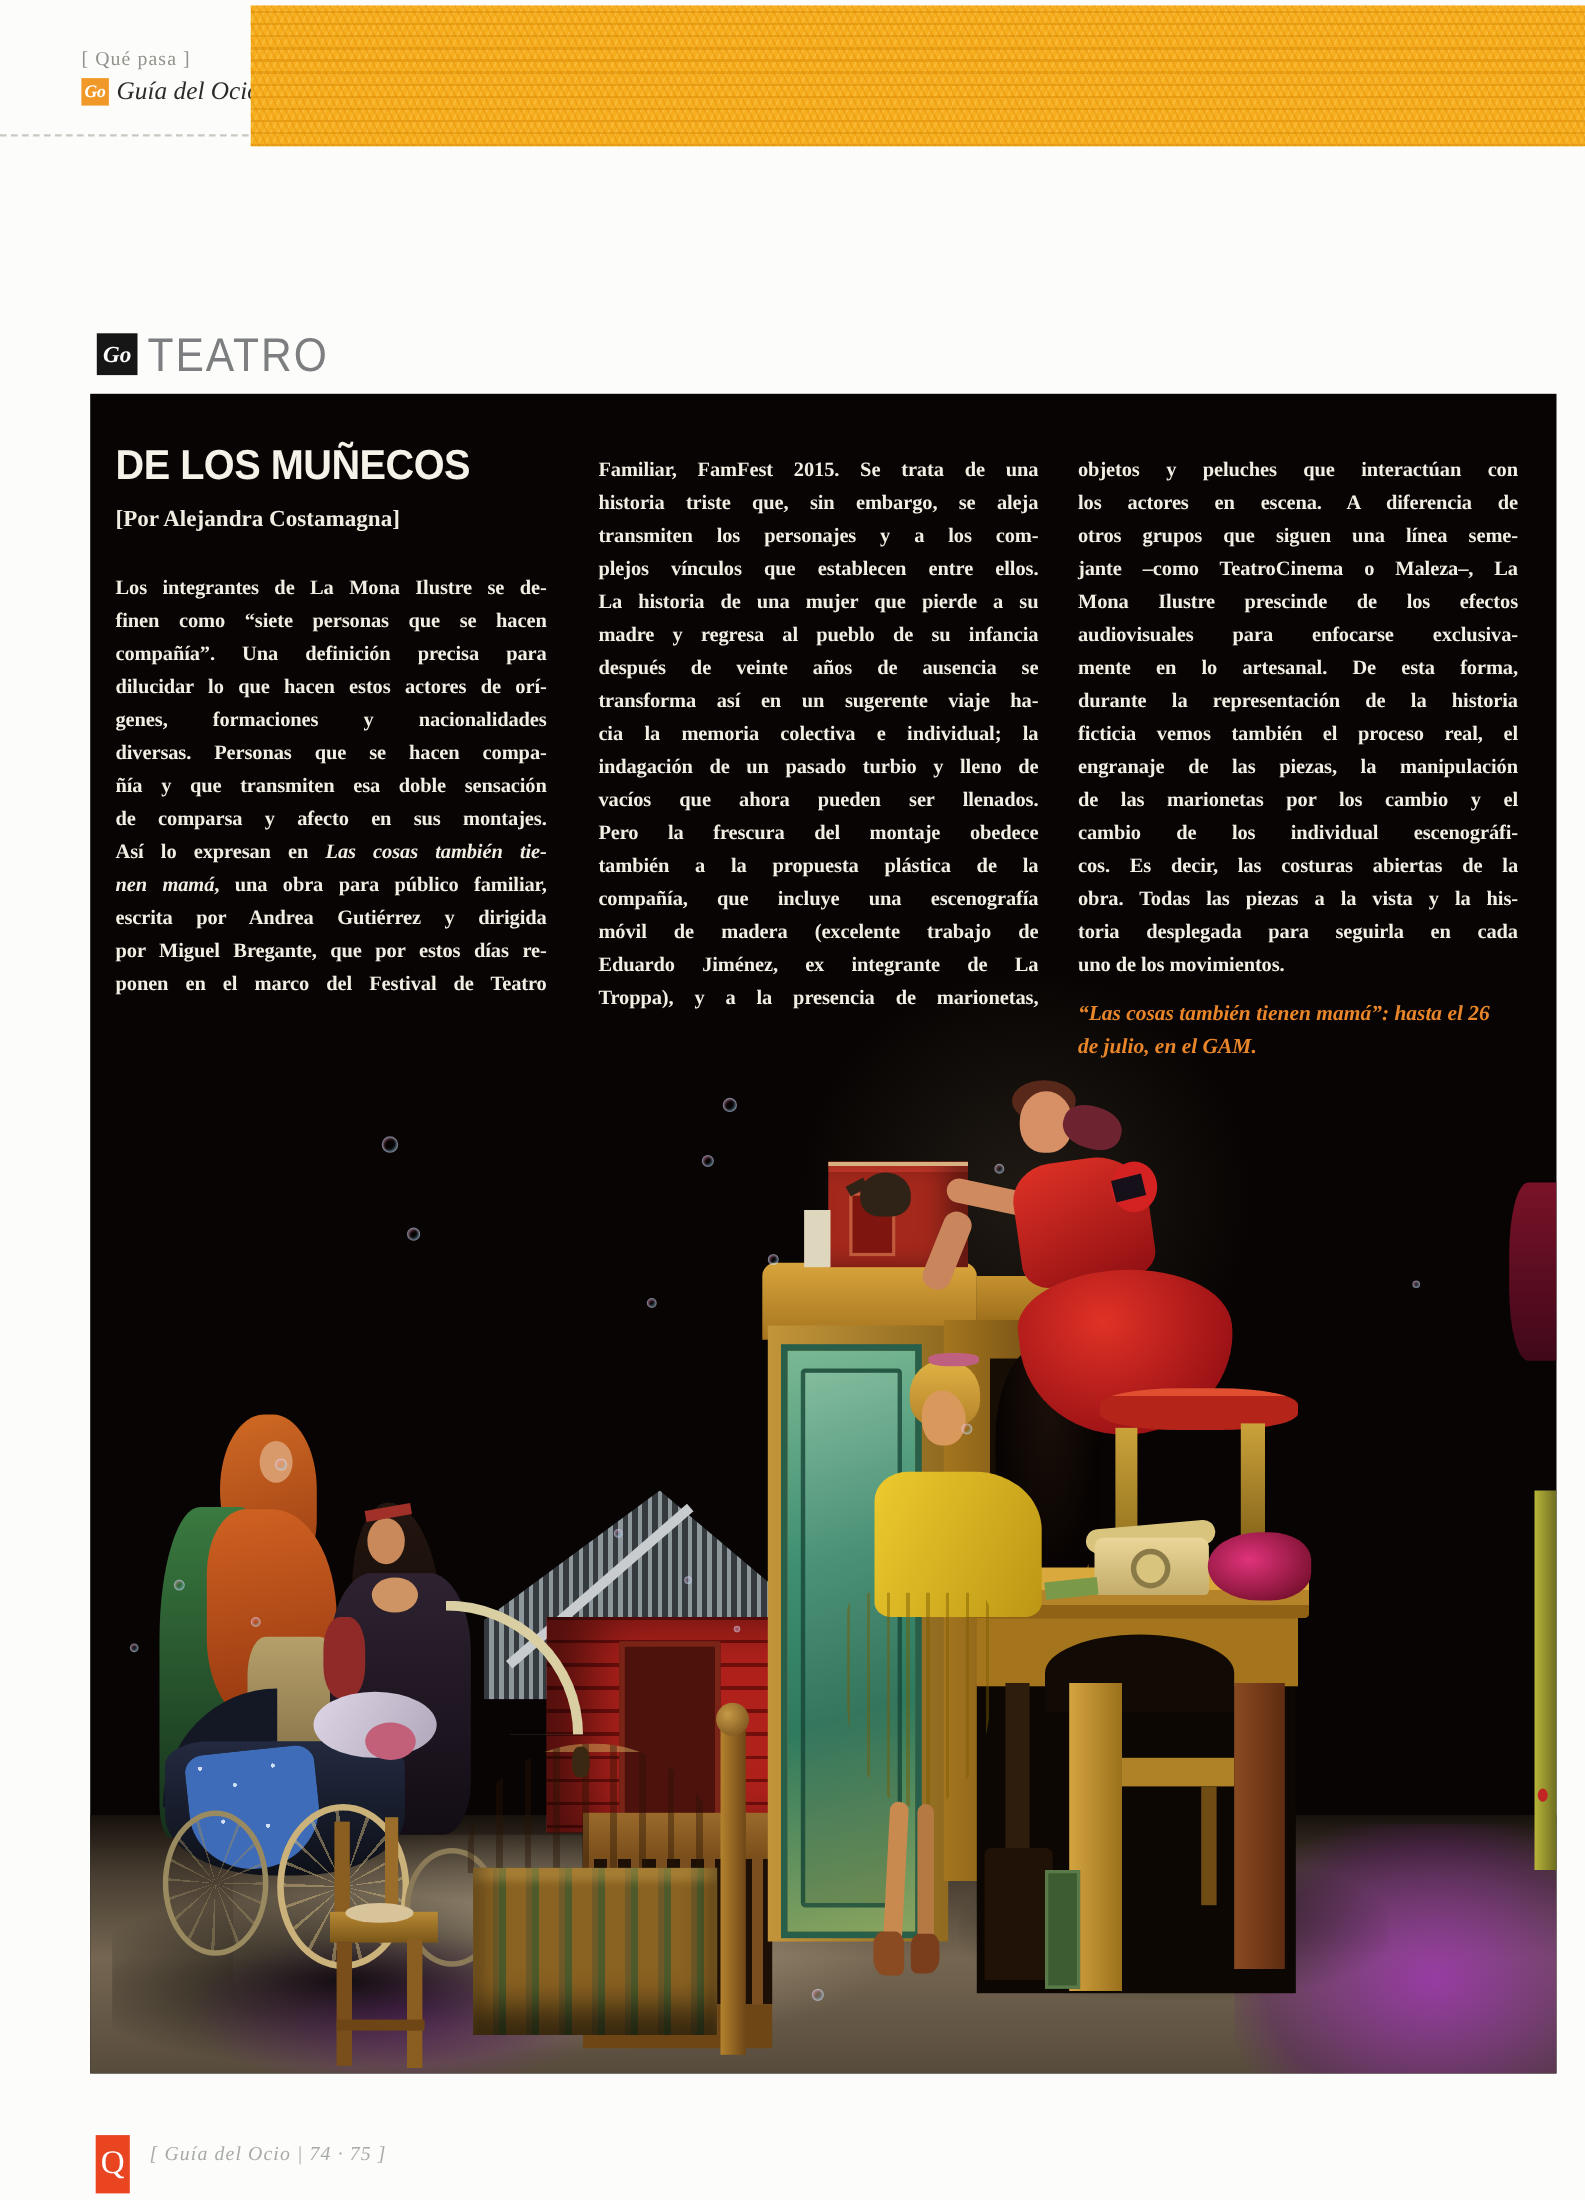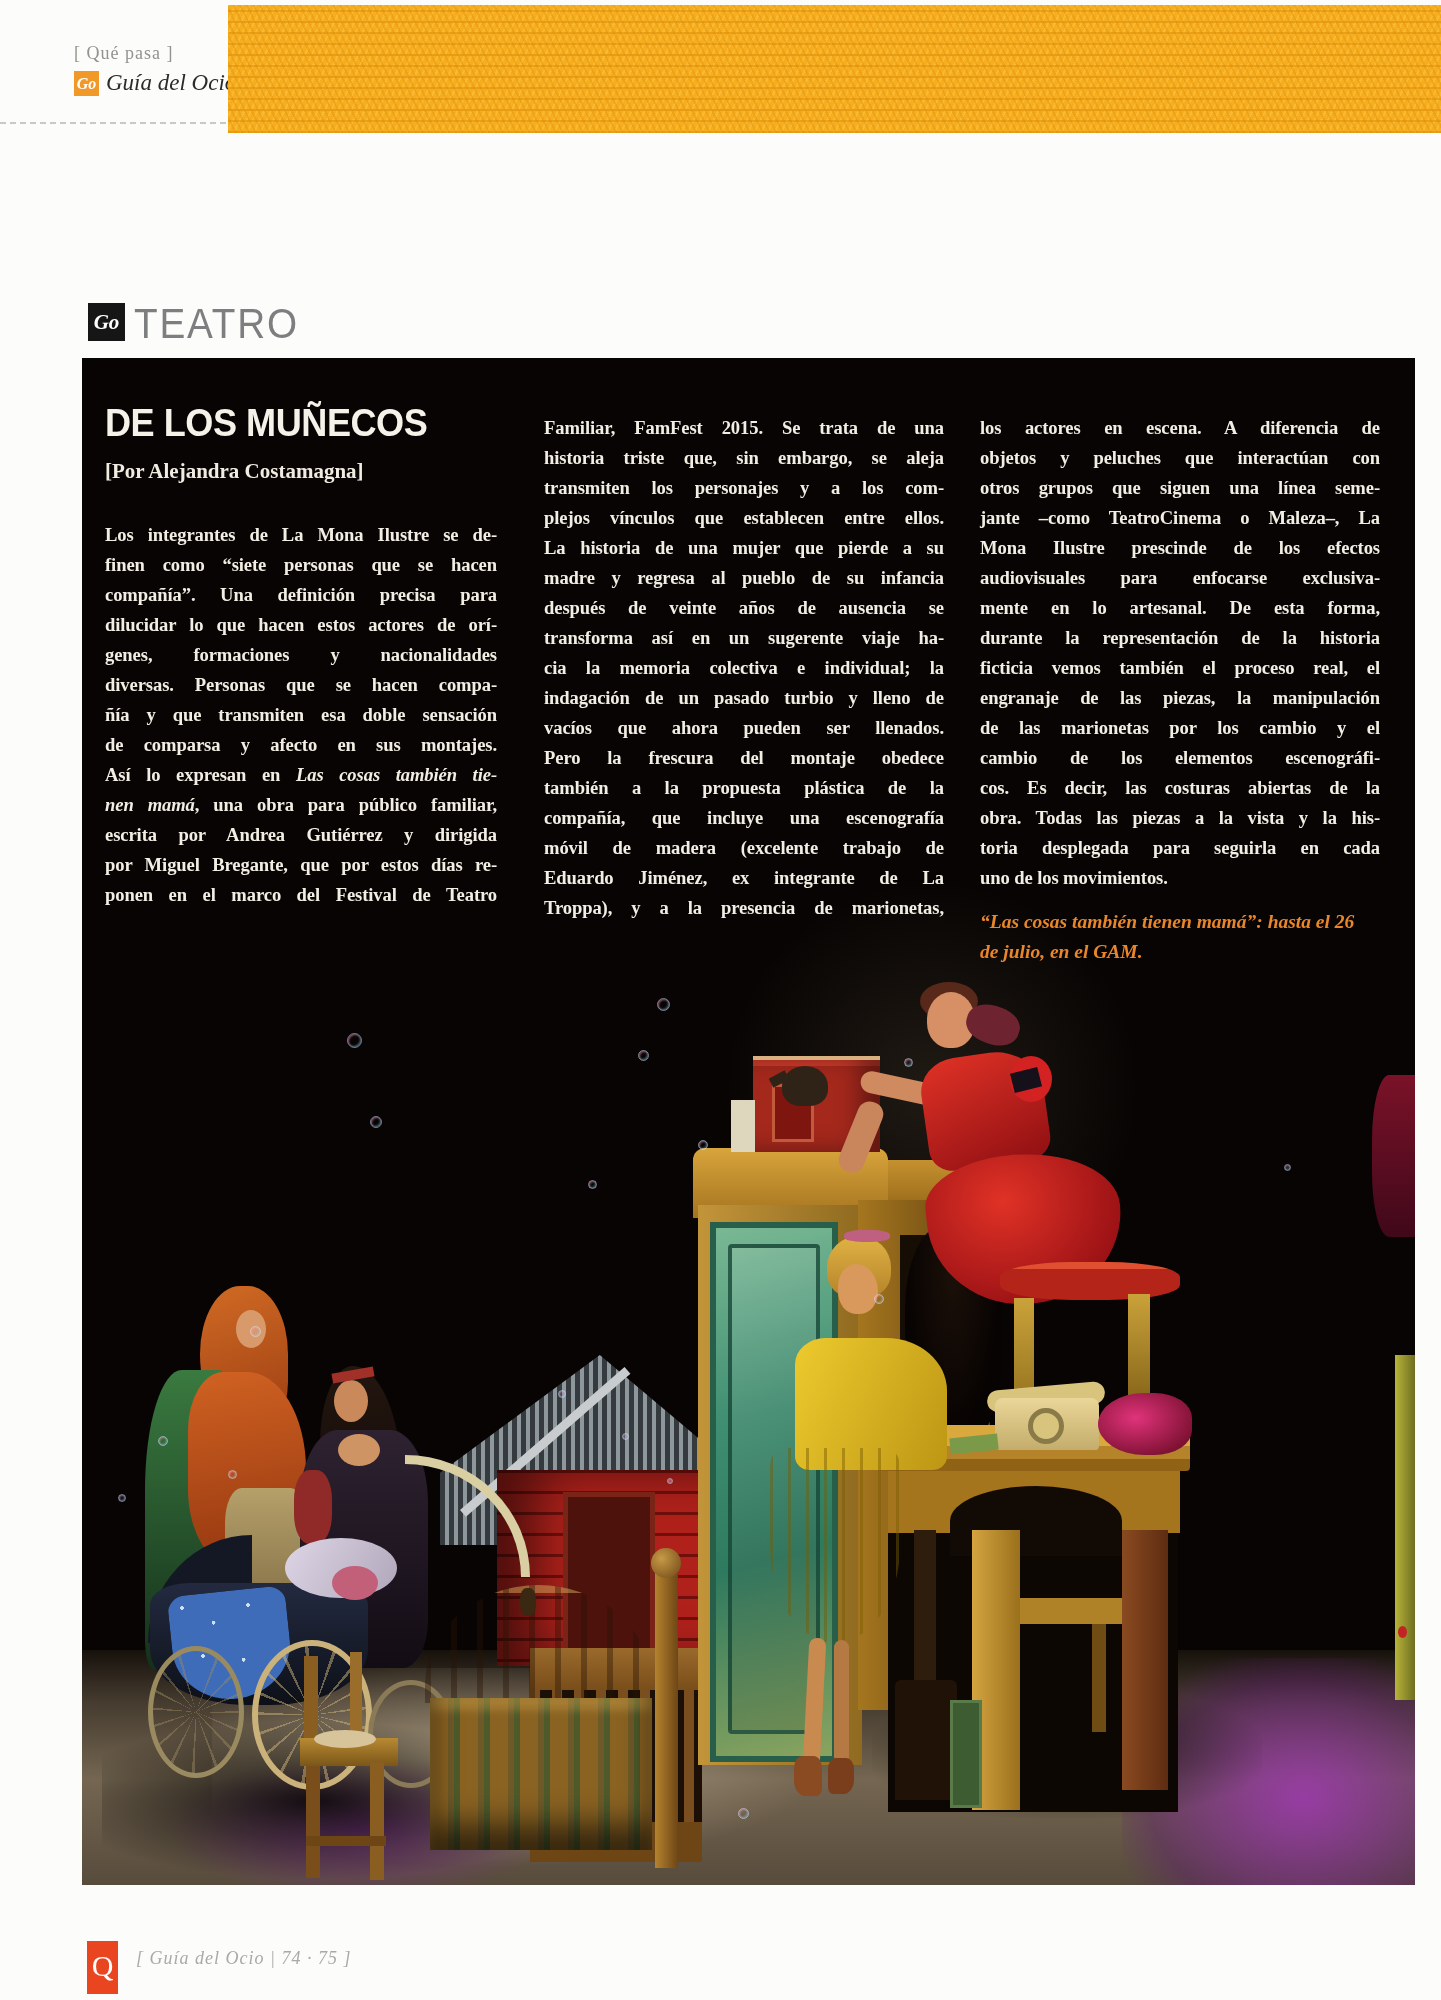--- a/index.html
+++ b/index.html
@@ -230,32 +230,32 @@
         <div class="line"><span>Pero la frescura del montaje obedece</span></div>
         <div class="line"><span>también a la propuesta plástica de la</span></div>
         <div class="line"><span>compañía, que incluye una escenografía</span></div>
         <div class="line"><span>móvil de madera (excelente trabajo de</span></div>
         <div class="line"><span>Eduardo Jiménez, ex integrante de La</span></div>
         <div class="line"><span>Troppa), y a la presencia de marionetas,</span></div>
       </div>
   </div>
   <div class="col col3">
     <div class="bodytext" id="col3" style="margin-top:0;">
+        <div class="line"><span>objetos y peluches que interactúan con</span></div>
         <div class="line"><span>los actores en escena. A diferencia de</span></div>
-        <div class="line"><span>objetos y peluches que interactúan con</span></div>
         <div class="line"><span>otros grupos que siguen una línea seme-</span></div>
         <div class="line"><span>jante –como TeatroCinema o Maleza–, La</span></div>
         <div class="line"><span>Mona Ilustre prescinde de los efectos</span></div>
         <div class="line"><span>audiovisuales para enfocarse exclusiva-</span></div>
         <div class="line"><span>mente en lo artesanal. De esta forma,</span></div>
         <div class="line"><span>durante la representación de la historia</span></div>
         <div class="line"><span>ficticia vemos también el proceso real, el</span></div>
         <div class="line"><span>engranaje de las piezas, la manipulación</span></div>
         <div class="line"><span>de las marionetas por los cambio y el</span></div>
-        <div class="line"><span>cambio de los elementos escenográfi-</span></div>
+        <div class="line"><span>cambio de los individual escenográfi-</span></div>
         <div class="line"><span>cos. Es decir, las costuras abiertas de la</span></div>
         <div class="line"><span>obra. Todas las piezas a la vista y la his-</span></div>
         <div class="line"><span>toria desplegada para seguirla en cada</span></div>
         <div class="line nojust"><span>uno de los movimientos.</span></div>
       </div>
     <div class="note" id="note">
         <div class="nline">“Las cosas también tienen mamá”: hasta el 26</div>
         <div class="nline">de julio, en el GAM.</div>
       </div>
   </div>

